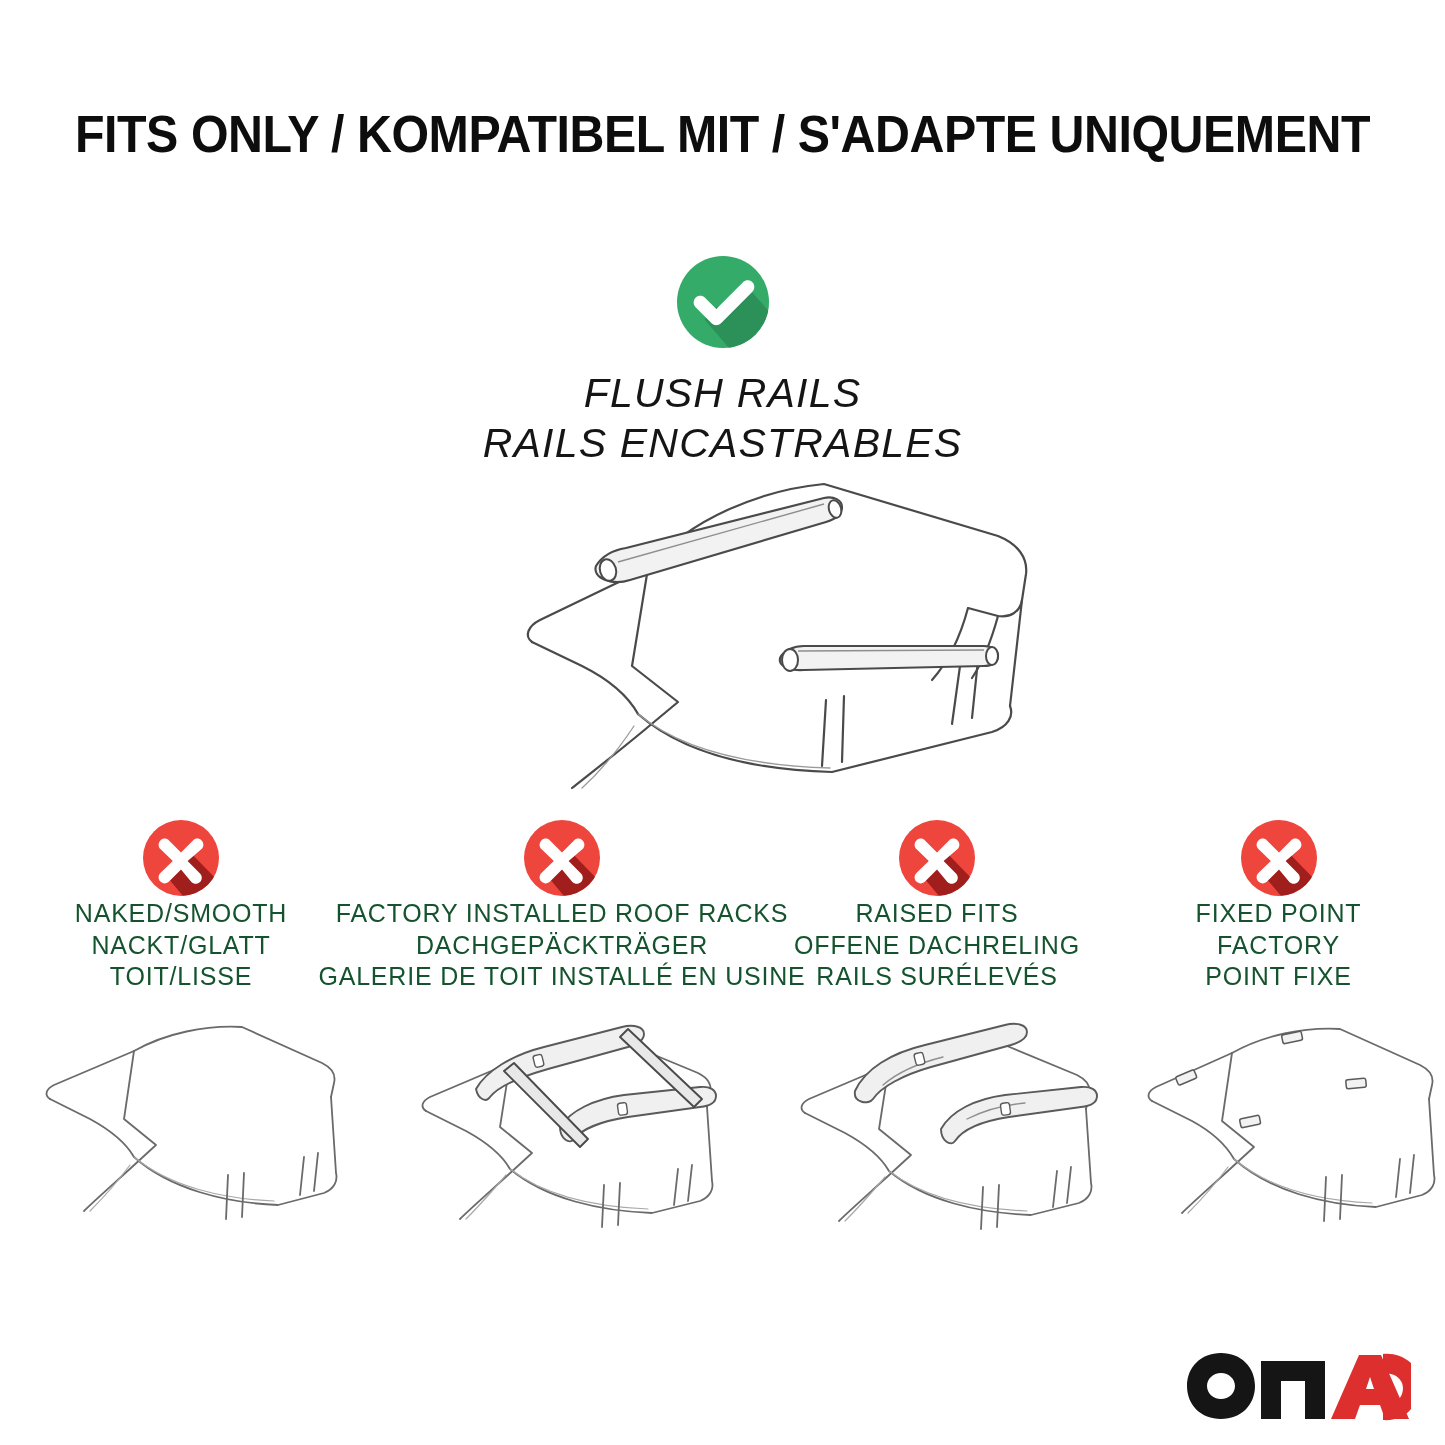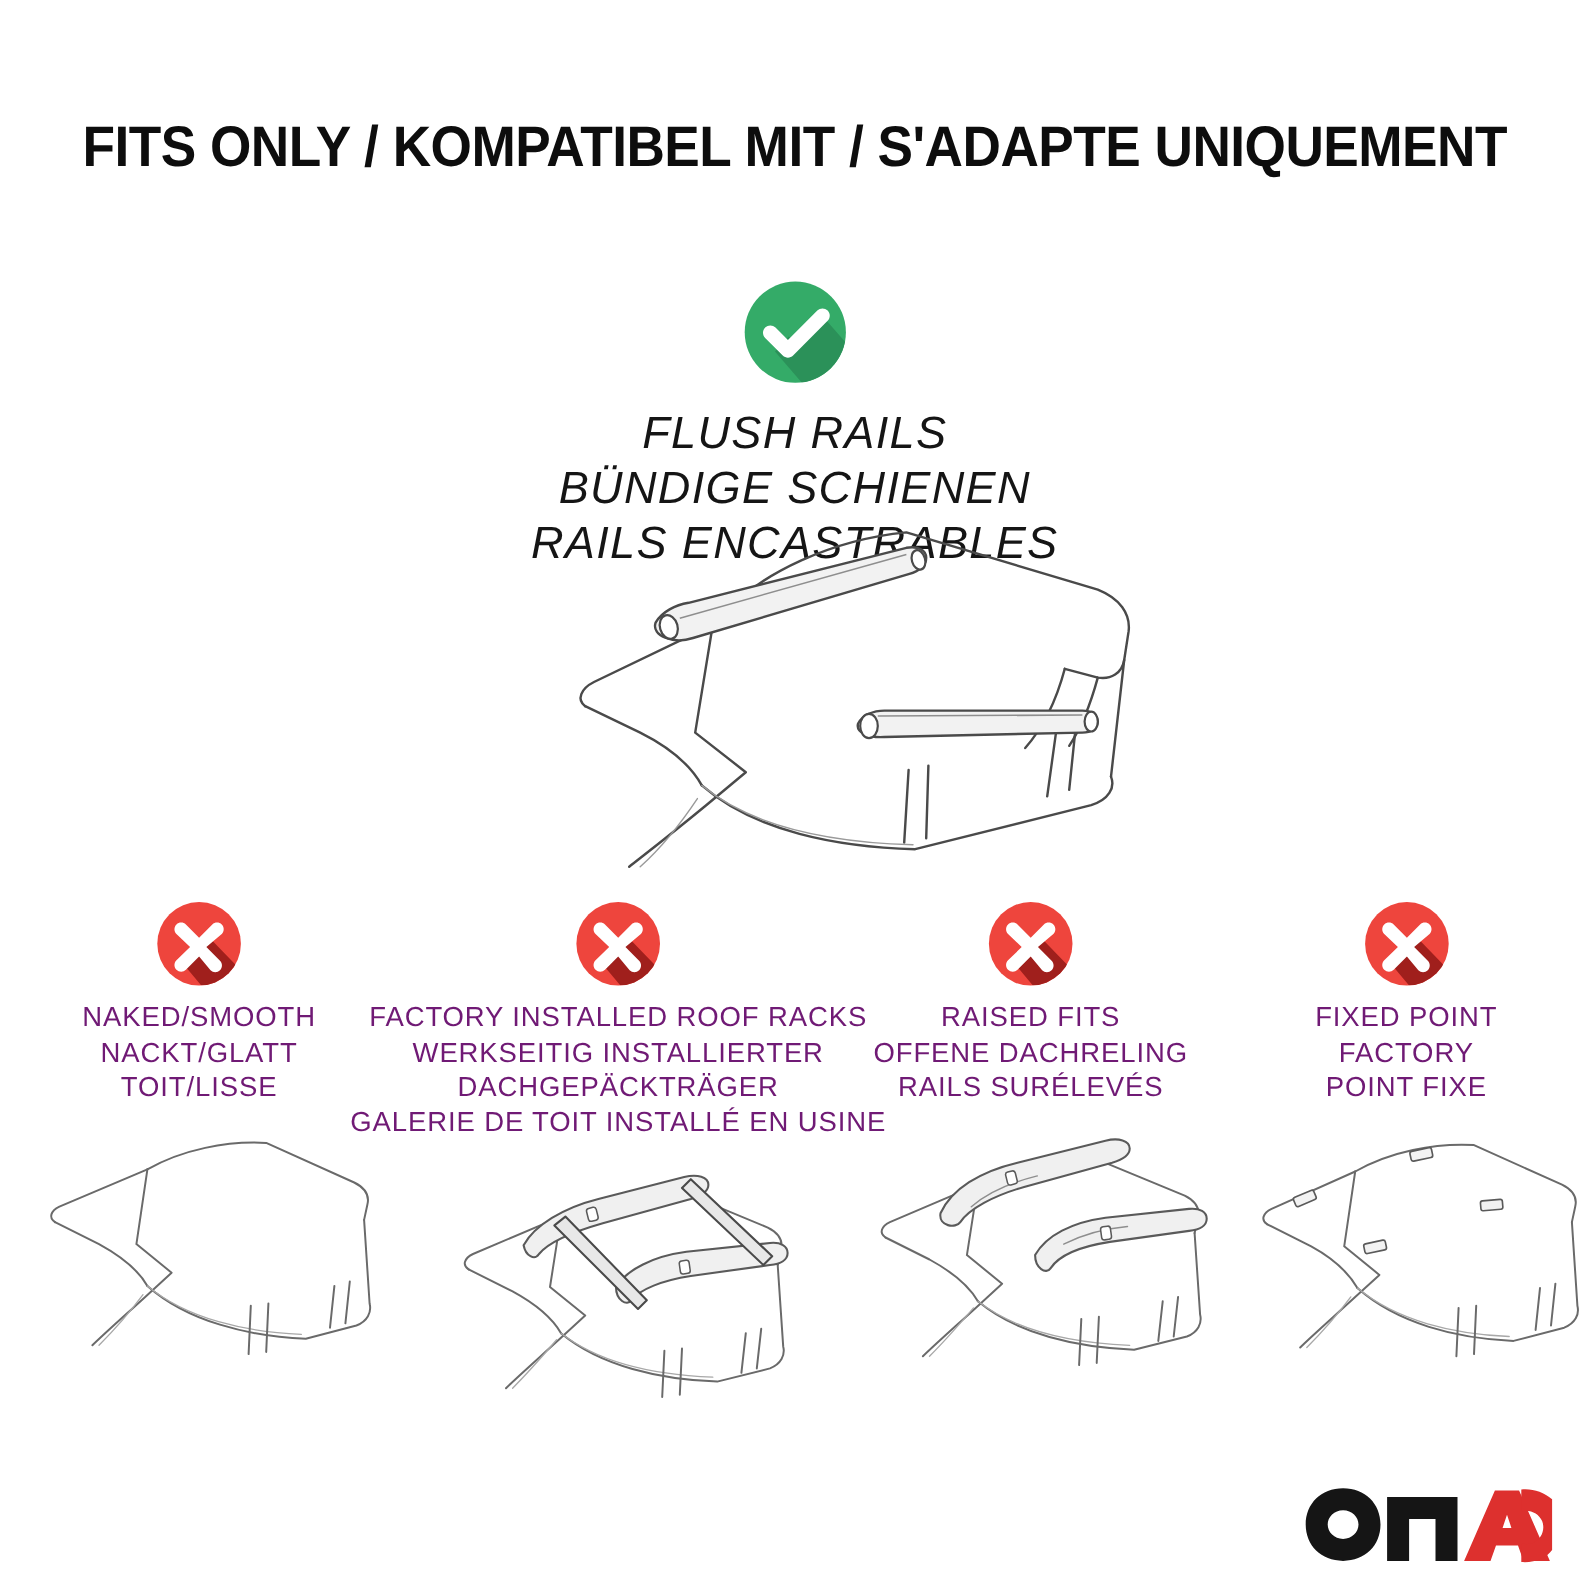--- a/index.html
+++ b/index.html
@@ -82,27 +82,27 @@
     align-items:center;
   }
   .col-0{width:362px;}
   .col-1{width:400px;}
   .col-2{width:350px;}
   .col-3{width:333px;}
 
   .icon-circle.red{background:#ee453d;width:76px;height:76px;}
 
   .col-label{
-    margin-top:14px;
+    margin-top:2px;
     font-family:"Liberation Sans", sans-serif;
     font-weight:400;
     font-size:25px;
     line-height:1.26;
     letter-spacing:0.8px;
-    color:#701a75;
+    color:#14532d;
     text-align:center;
     white-space:nowrap;
   }
   .col-label div{white-space:nowrap;}
 
   .col-illus{
     margin-top:14px;
   }
 
   
@@ -128,21 +128,20 @@
       <svg width="92" height="92" viewBox="0 0 92 92" aria-hidden="true">
 
         <path d="M68.5 28.8 L92 55.5 L92 92 L52 92 L27.5 63.5 L40 50 L50 60 Z" fill="#2b9159"></path>
 
         <path d="M66.0 26.3 c2.6-2.6 6.8-2.6 9.4 0 c2.6 2.6 2.6 6.8 0 9.4 L44.0 67.2 c-2.6 2.6-6.8 2.6-9.4 0 L18.6 51.2 c-2.6-2.6-2.6-6.8 0-9.4 c2.6-2.6 6.8-2.6 9.4 0 L39.3 53.1 Z" fill="#ffffff"></path>
       </svg>
     </div>
 
     <div class="ok-text">
       <div>FLUSH RAILS</div>
-      <div>BÜNDIGE SCHIENEN</div>
       <div>RAILS ENCASTRABLES</div>
     </div>
   </div>
 
   <div class="hero-illus">
     <svg width="600" height="320" viewBox="0 0 600 320" aria-hidden="true">
       <g fill="none" stroke="#4a4a4a" stroke-width="2.2" stroke-linejoin="round" stroke-linecap="round">
 
         <path d="M216 98 C258 48 330 20 392 14 L566 66 C586 74 596 88 594 104
                  L590 130 C588 142 578 148 566 146 L536 138"></path>
@@ -226,21 +225,20 @@
         <svg width="76" height="76" viewBox="0 0 76 76" aria-hidden="true">
           <path d="M45 30 L76 62 L76 76 L40 76 L20 52 L30 42 L38 50 Z" fill="#a01f1c"></path>
           <path d="M26.0 20.4 L38.0 32.4 L50.0 20.4 c2.4-2.4 6.2-2.4 8.6 0 c2.4 2.4 2.4 6.2 0 8.6
                    L44.6 41.0 L57.0 53.4 c2.4 2.4 2.4 6.2 0 8.6 c-2.4 2.4-6.2 2.4-8.6 0
                    L38.0 49.6 L26.0 61.6 c-2.4 2.4-6.2 2.4-8.6 0 c-2.4-2.4-2.4-6.2 0-8.6
                    L29.8 41.0 L17.4 29.0 c-2.4-2.4-2.4-6.2 0-8.6 c2.4-2.4 6.2-2.4 8.6 0 Z" fill="#ffffff"></path>
         </svg>
       </div>
       <div class="col-label">
         <div>FACTORY INSTALLED ROOF RACKS</div>
-        <div>WERKSEITIG INSTALLIERTER</div>
         <div>DACHGEPÄCKTRÄGER</div>
         <div>GALERIE DE TOIT INSTALLÉ EN USINE</div>
       </div>
       <div class="col-illus">
         <svg width="380" height="230" viewBox="0 0 380 230" aria-hidden="true">
           <g fill="none" stroke="#6a6a6a" stroke-width="1.8" stroke-linejoin="round" stroke-linecap="round">
             <path d="M138 56 C170 38 208 30 244 32 L326 66 C336 71 340 78 338 86 L335 100"></path>
             <path d="M138 56 L58 90 C50 94 48 100 54 104"></path>
             <path d="M138 56 L128 120 L160 146 L136 168 C114 188 96 204 88 212"></path>
             <path d="M54 104 L94 124 C116 136 130 148 138 162"></path>

